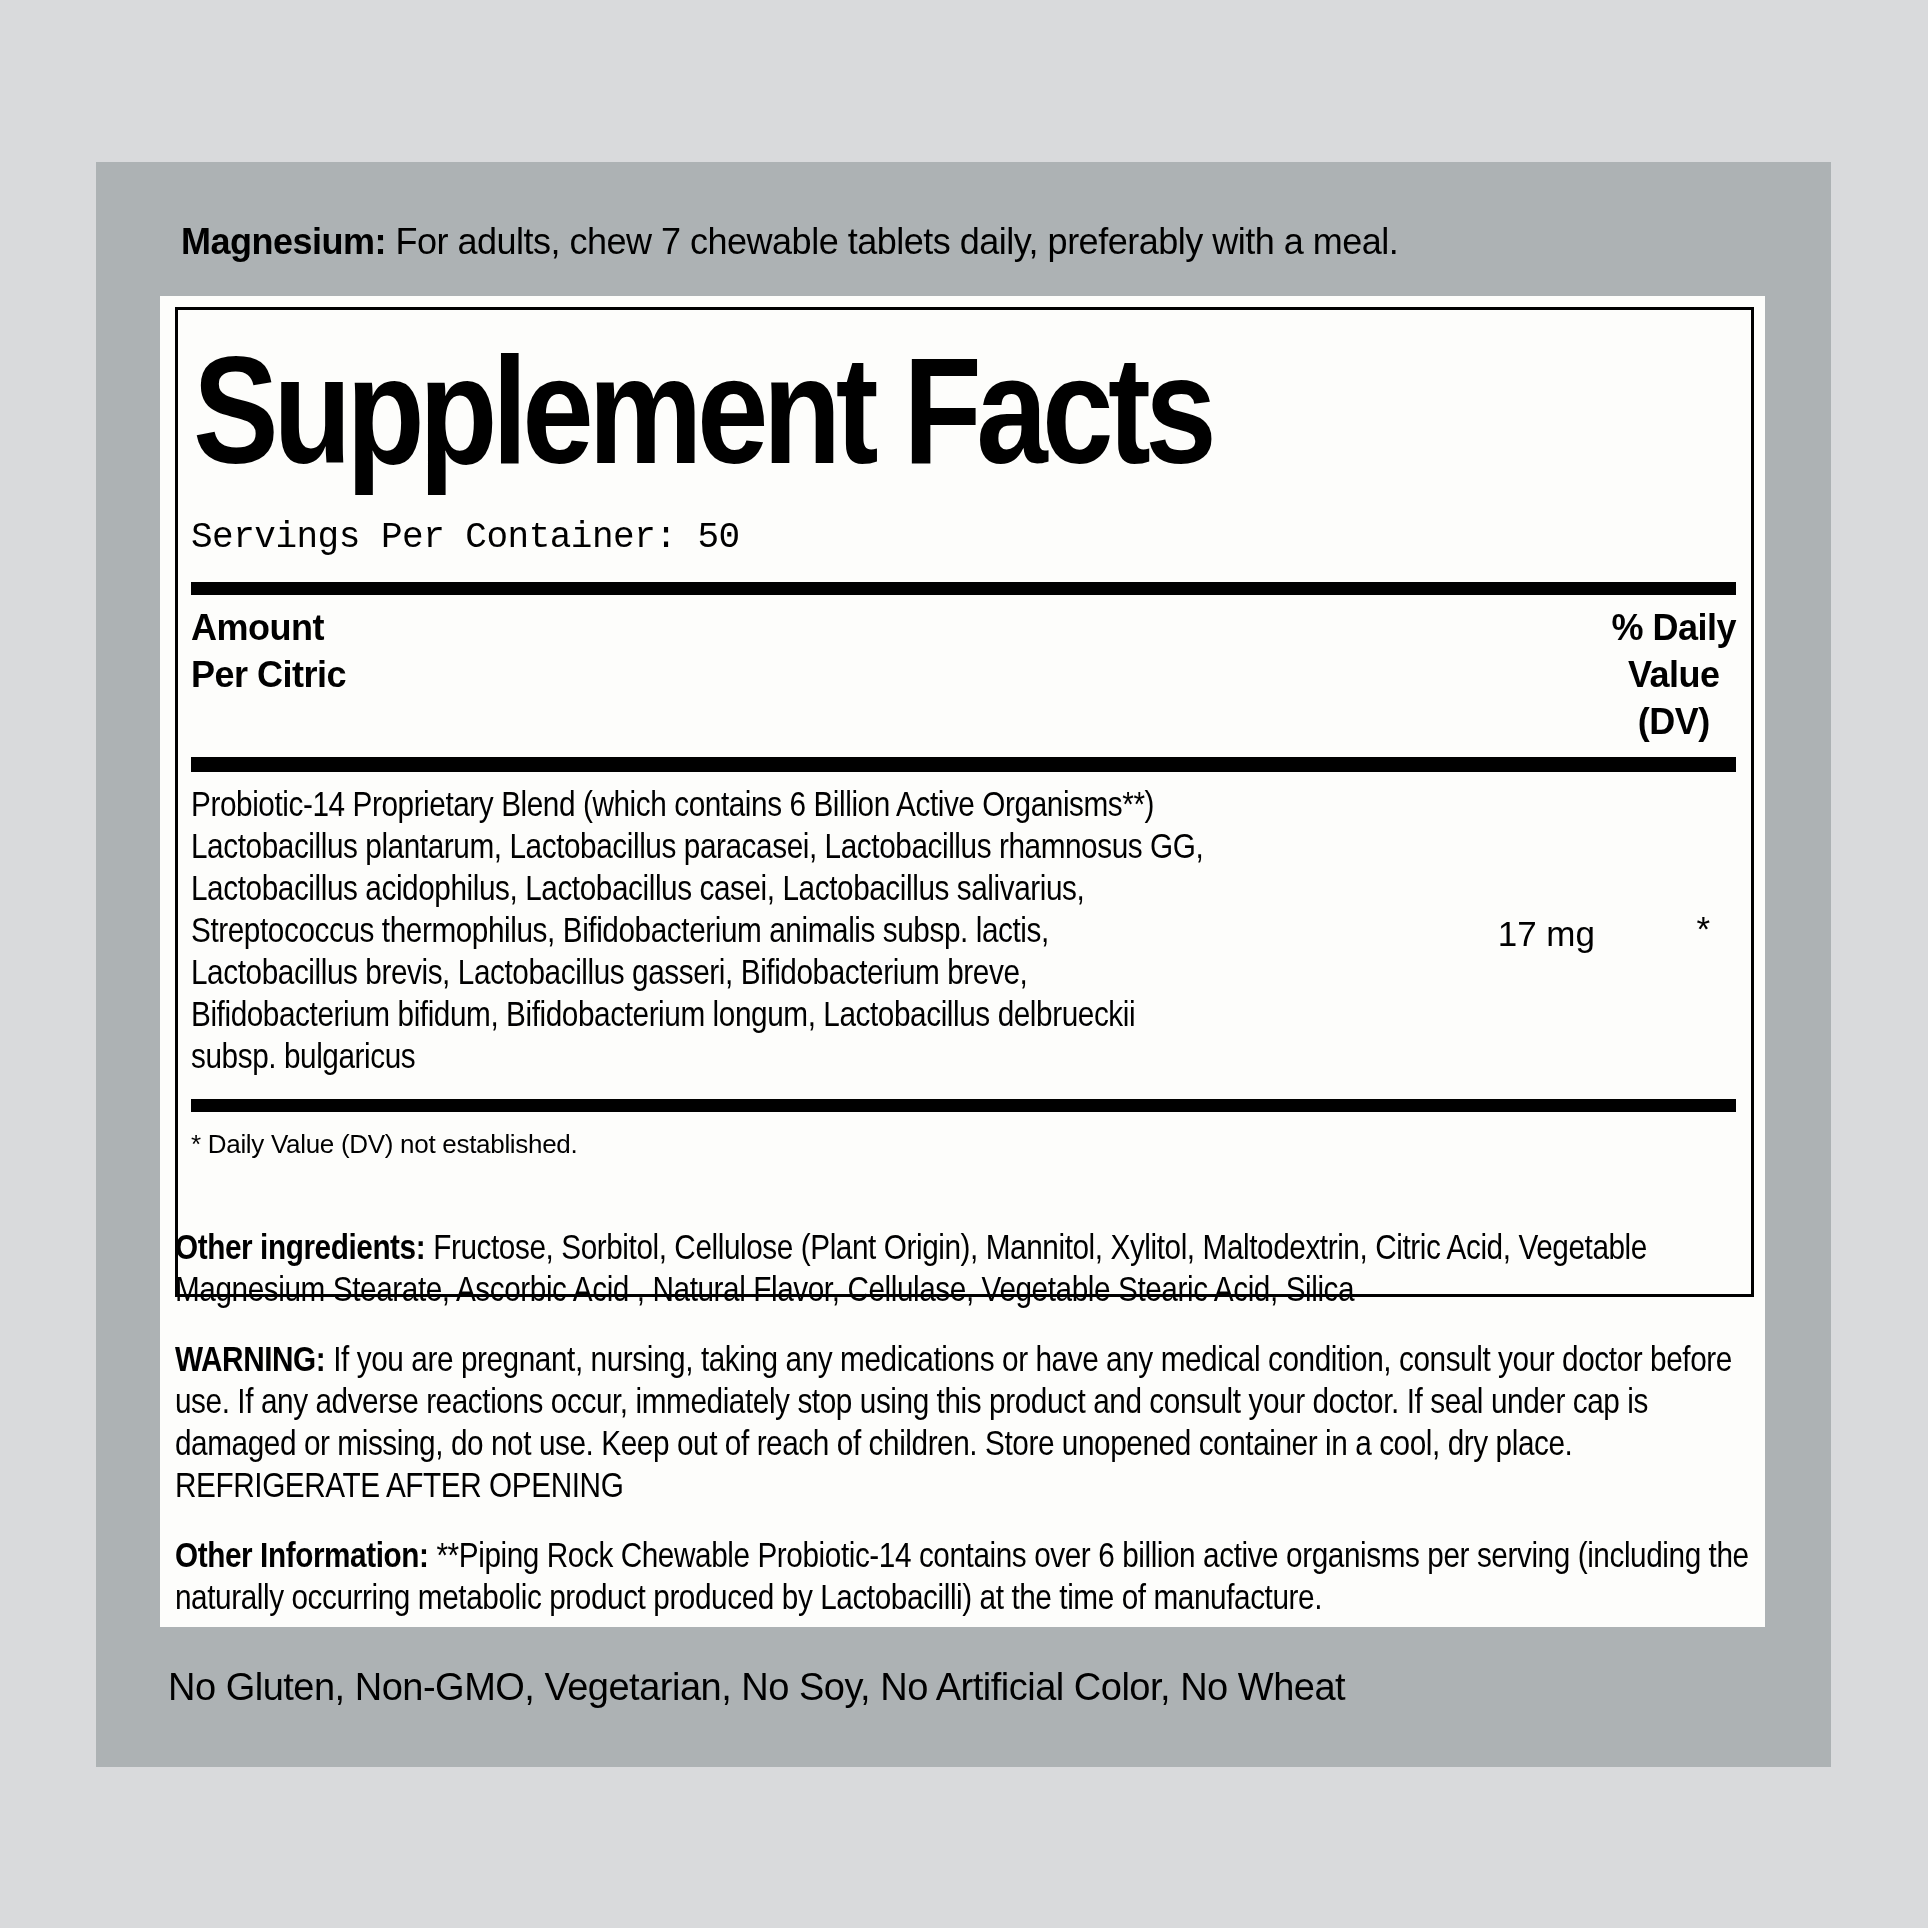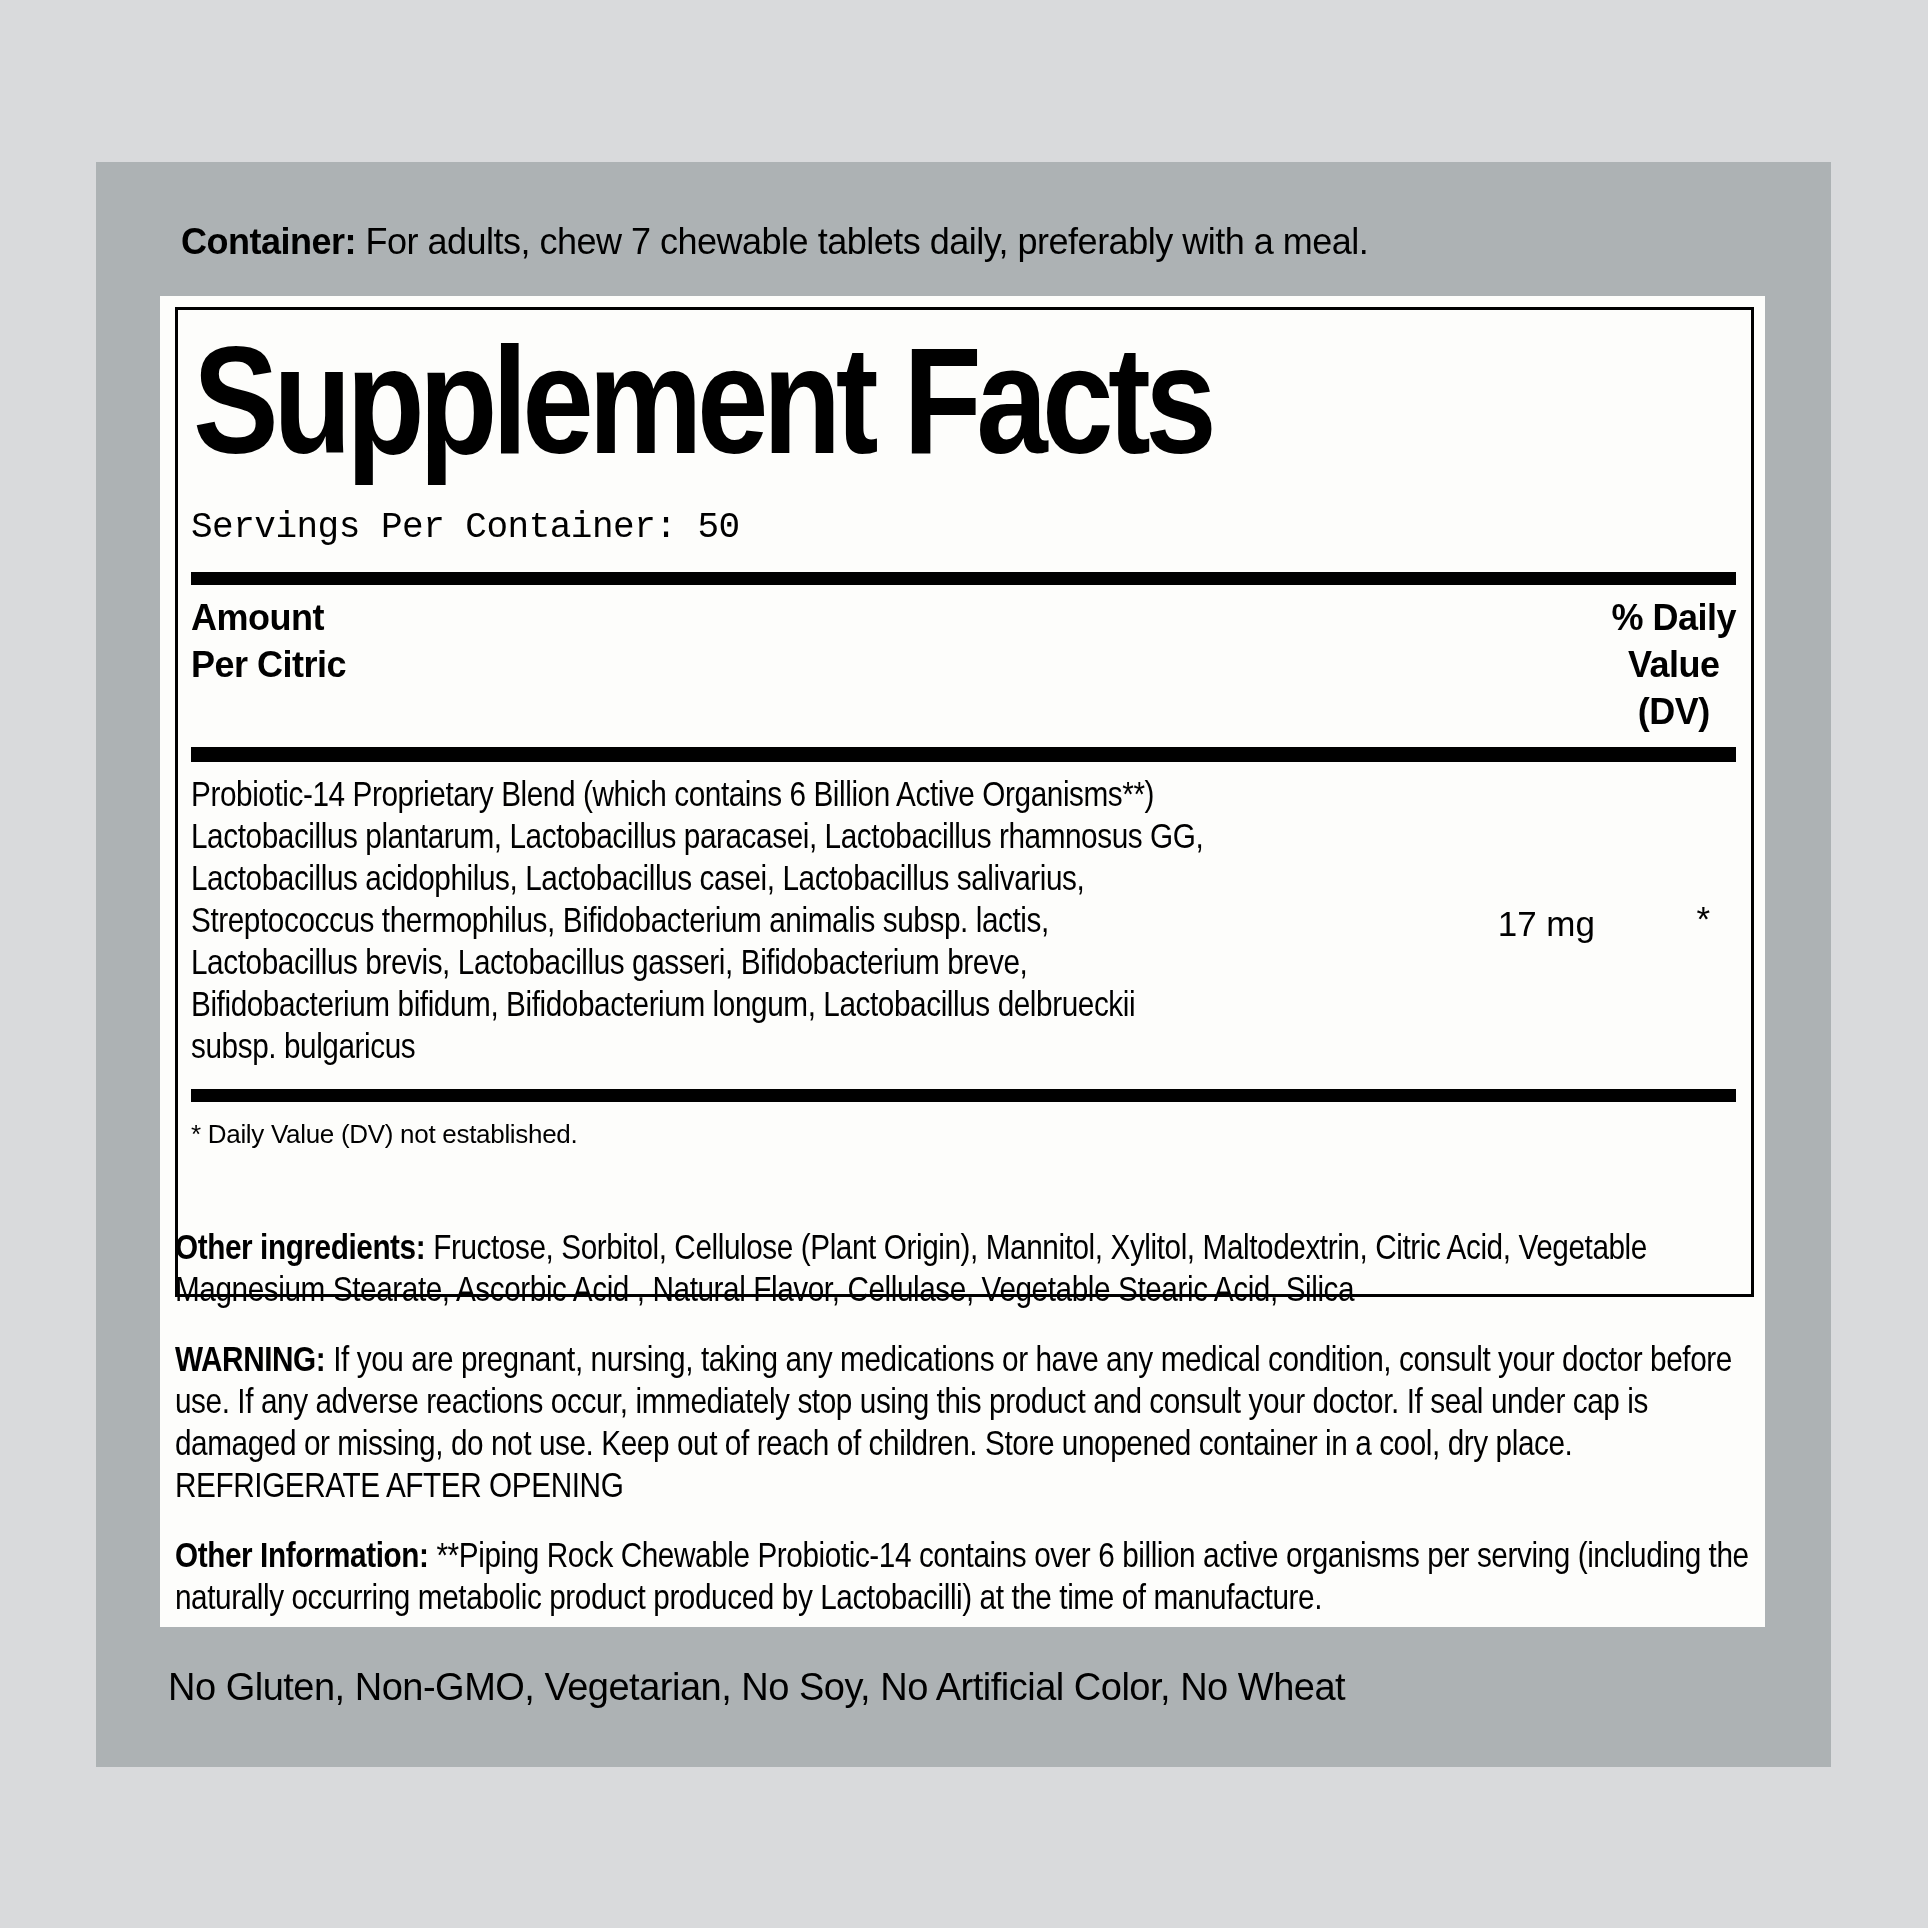--- a/index.html
+++ b/index.html
@@ -29,21 +29,21 @@
   .white-panel {
     position: absolute; left: 64px; top: 134px;
     width: 1605px; height: 1331px;
     background: var(--label_bg, #fdfdfb);
   }
 
   .inner-box {
     position: absolute; left: 15px; top: 11.3px;
     width: 1579px; height: 990px;
     border: 3.8px solid #000;
-    padding: 13px 15px 0 13px;
+    padding: 23px 15px 0 13px;
   }
 
   .sf-title {
     font-weight: bold;
     font-size: 153px;
     line-height: 141px;
     letter-spacing: -6.6px;
     white-space: nowrap;
     transform: scaleX(0.84);
     transform-origin: 0 50%;
@@ -100,21 +100,21 @@
     white-space: nowrap;
   }
 </style>
 </head>
 <body>
 
 <div class="page">
   <div class="gray-panel">
 
     <div class="directions">
-      <span class="bold-label">Container:</span><span>For adults, chew 7 chewable tablets daily, preferably with a meal.</span>
+      <span class="bold-label">Magnesium:</span><span>For adults, chew 7 chewable tablets daily, preferably with a meal.</span>
     </div>
 
     <div class="white-panel">
 
       <div class="inner-box">
         <div class="sf-title">Supplement Facts</div>
 
         <div class="serving-line second">Servings Per Container: 50</div>
 
         <div class="thick-bar"></div>

